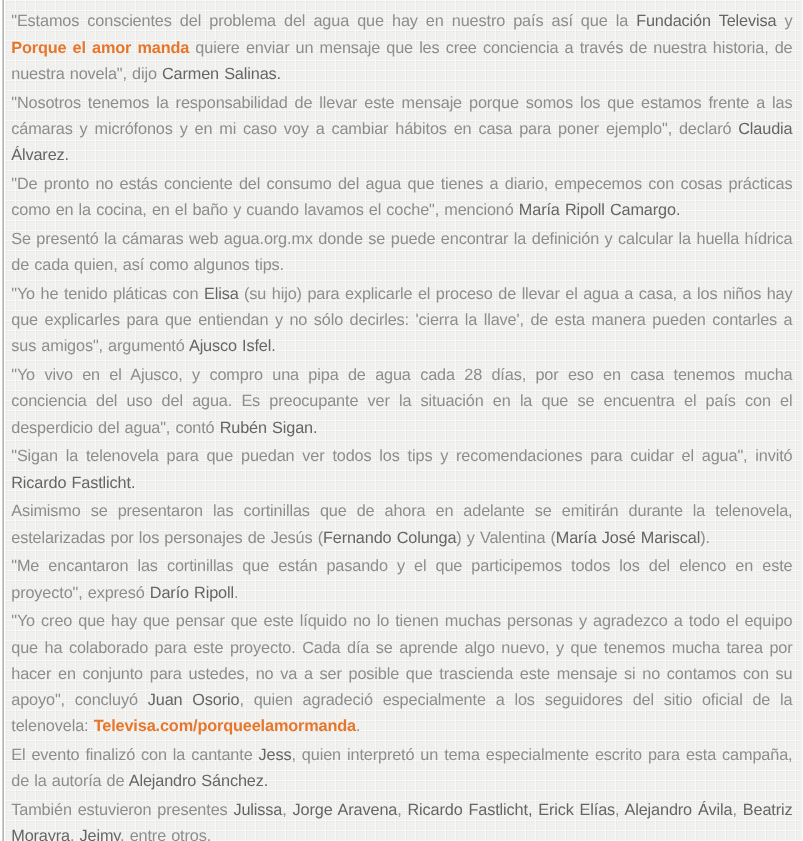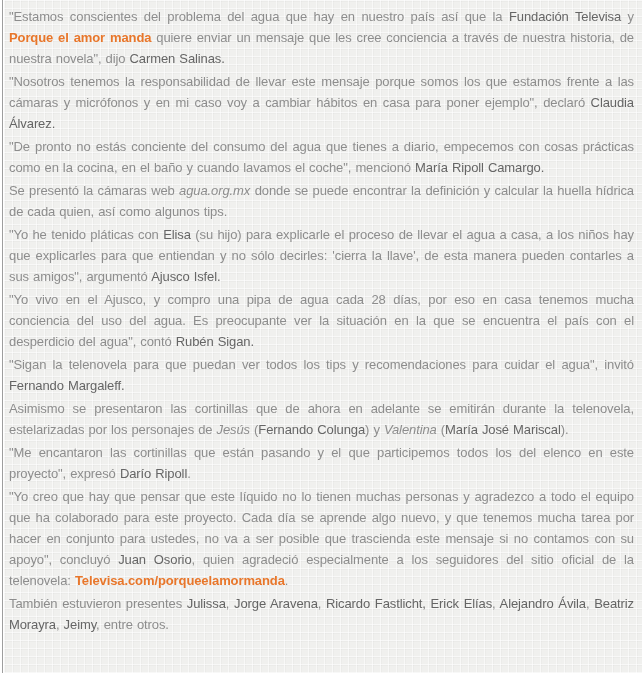--- a/index.html
+++ b/index.html
@@ -35,37 +35,38 @@
     line-height:21px;
     letter-spacing:-0.1px;
     word-spacing:0.6px;
     color:#8d8d8d;
     text-align:justify;
     margin:0 0 2px 0;
   }
 
   .seg-n {}
   .seg-b { font-weight:normal; color:#656565; }
-  .seg-i { font-style:italic; }
+  .seg-i { }
   .seg-link {
     font-weight:bold; 
     color:#e8762a; cursor:pointer; text-decoration:none;
   }
 </style>
 </head>
 <body>
 
 <div class="page">
   <div class="left-rule"></div>
   <div class="content">
       <p class="para"><span class="seg-n">"Estamos conscientes del problema del agua que hay en nuestro país así que la </span><span class="seg-b">Fundación Televisa</span><span class="seg-n"> y </span><span class="seg-link">Porque el amor manda</span><span class="seg-n"> quiere enviar un  mensaje que les cree conciencia a través de nuestra historia, de nuestra novela", dijo </span><span class="seg-b">Carmen Salinas.</span></p>
       <p class="para"><span class="seg-n">"Nosotros tenemos la  responsabilidad de llevar este mensaje porque somos los que estamos frente a las cámaras y micrófonos y en mi caso voy a cambiar hábitos en casa para poner ejemplo", declaró </span><span class="seg-b">Claudia Álvarez.</span></p>
       <p class="para"><span class="seg-n">"De pronto no estás conciente del consumo del agua que tienes a diario, empecemos con cosas prácticas como en la cocina, en el baño y cuando lavamos el coche", mencionó </span><span class="seg-b">María Ripoll Camargo.</span></p>
       <p class="para"><span class="seg-n">Se presentó la cámaras web </span><span class="seg-i">agua.org.mx</span><span class="seg-n"> donde se puede encontrar la definición y calcular la huella hídrica de cada quien, así como algunos tips.</span></p>
       <p class="para"><span class="seg-n">"Yo he tenido pláticas con </span><span class="seg-b">Elisa</span><span class="seg-n"> (su hijo)  para explicarle el proceso de llevar el agua a casa, a los niños hay que explicarles para que entiendan y no sólo decirles: 'cierra la llave', de esta manera pueden contarles a sus amigos", argumentó </span><span class="seg-b">Ajusco Isfel.</span></p>
       <p class="para"><span class="seg-n">"Yo vivo en el Ajusco, y compro una pipa de agua cada 28 días, por eso en casa tenemos mucha conciencia del  uso del agua. Es preocupante ver la situación en la que se encuentra el país con el desperdicio del agua", contó </span><span class="seg-b">Rubén Sigan.</span></p>
-      <p class="para"><span class="seg-n">"Sigan la telenovela para que puedan ver todos los tips y recomendaciones para cuidar el agua", invitó </span><span class="seg-b">Fernando Margaleff.</span></p>
+      <p class="para"><span class="seg-n">"Sigan la telenovela para que puedan ver todos los tips y recomendaciones para cuidar el agua", invitó </span><span class="seg-b">Ricardo Fastlicht.</span></p>
       <p class="para"><span class="seg-n">Asimismo se presentaron las cortinillas que de ahora en adelante se emitirán durante la telenovela, estelarizadas por los personajes de </span><span class="seg-i">Jesús</span><span class="seg-n"> (</span><span class="seg-b">Fernando Colunga</span><span class="seg-n">) y </span><span class="seg-i">Valentina</span><span class="seg-n"> (</span><span class="seg-b">María José Mariscal</span><span class="seg-n">).</span></p>
       <p class="para"><span class="seg-n">"Me encantaron las cortinillas que están pasando y el que participemos todos los del elenco en este proyecto", expresó </span><span class="seg-b">Darío Ripoll</span><span class="seg-n">.</span></p>
       <p class="para"><span class="seg-n">"Yo creo que hay que pensar que este líquido no lo tienen muchas personas y agradezco a todo el equipo que ha colaborado para este proyecto. Cada día se aprende algo nuevo, y que tenemos mucha tarea por hacer en conjunto para ustedes, no va a ser posible que trascienda este mensaje si no contamos con su apoyo", concluyó </span><span class="seg-b">Juan Osorio</span><span class="seg-n">, quien agradeció especialmente a los seguidores del sitio oficial de la telenovela: </span><span class="seg-link">Televisa.com/porqueelamormanda</span><span class="seg-n">.</span></p>
+      <p class="para"><span class="seg-n">El evento finalizó con la cantante </span><span class="seg-b">Jess</span><span class="seg-n">, quien interpretó un tema especialmente escrito para esta campaña, de la autoría de </span><span class="seg-b">Alejandro Sánchez.</span></p>
       <p class="para"><span class="seg-n">También estuvieron presentes </span><span class="seg-b">Julissa</span><span class="seg-n">, </span><span class="seg-b">Jorge Aravena</span><span class="seg-n">, </span><span class="seg-b">Ricardo Fastlicht,</span><span class="seg-n"> </span><span class="seg-b">Erick Elías</span><span class="seg-n">, </span><span class="seg-b">Alejandro Ávila</span><span class="seg-n">, </span><span class="seg-b">Beatriz Morayra</span><span class="seg-n">, </span><span class="seg-b">Jeimy</span><span class="seg-n">, entre otros.</span></p>
     </div>
 </div>
 
 </body></html>

